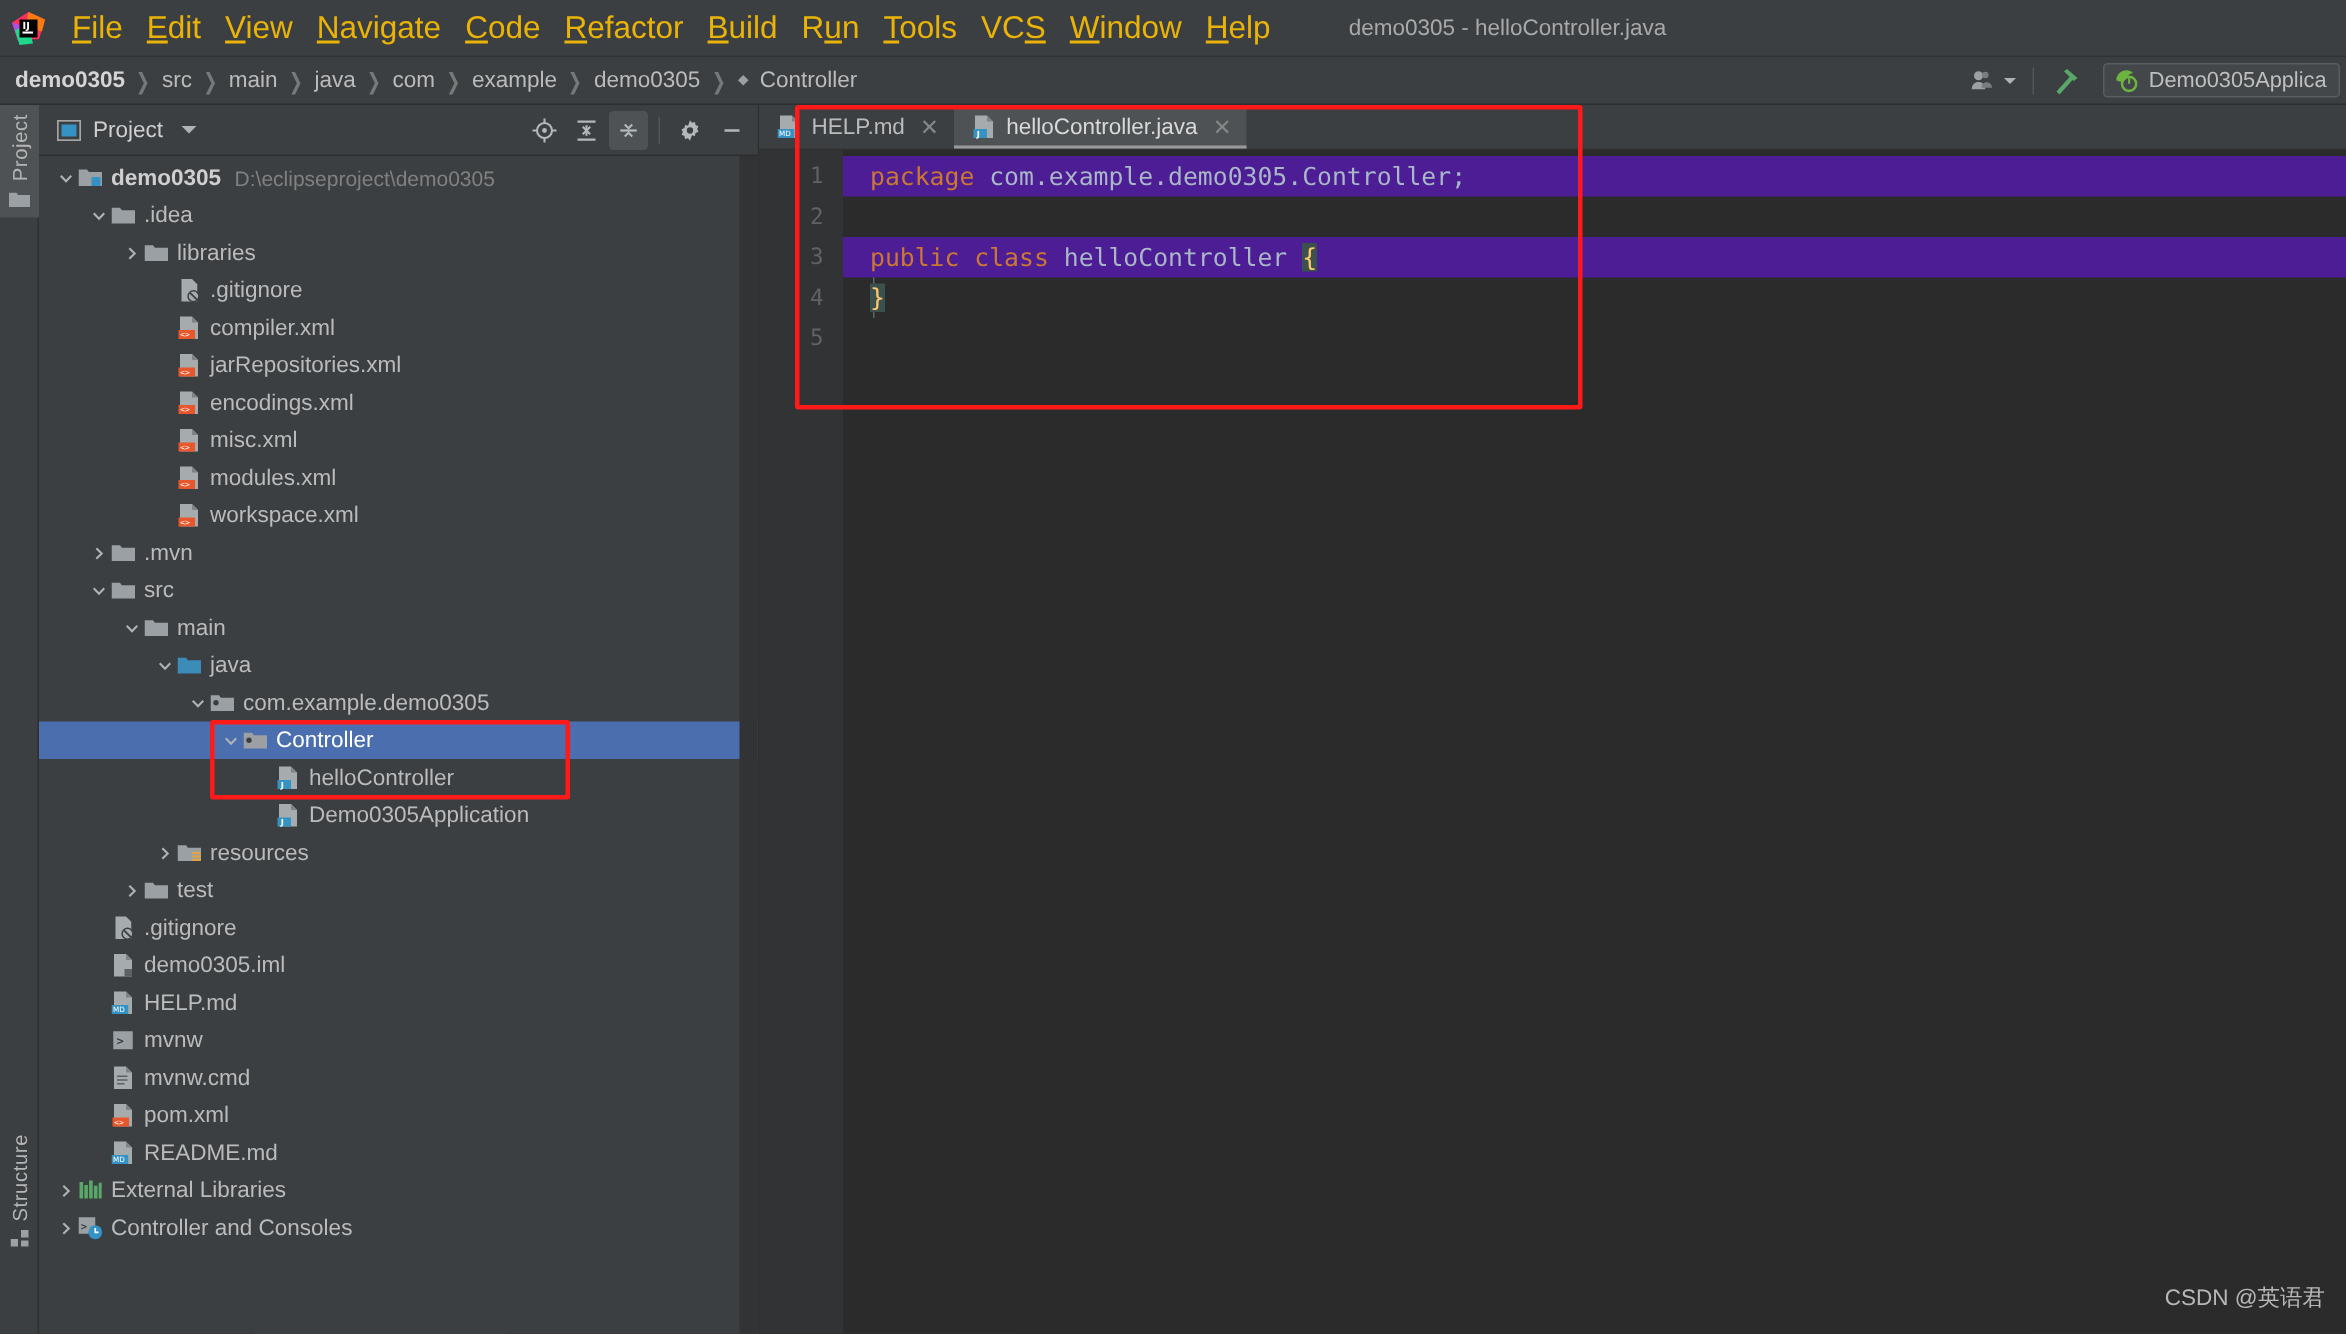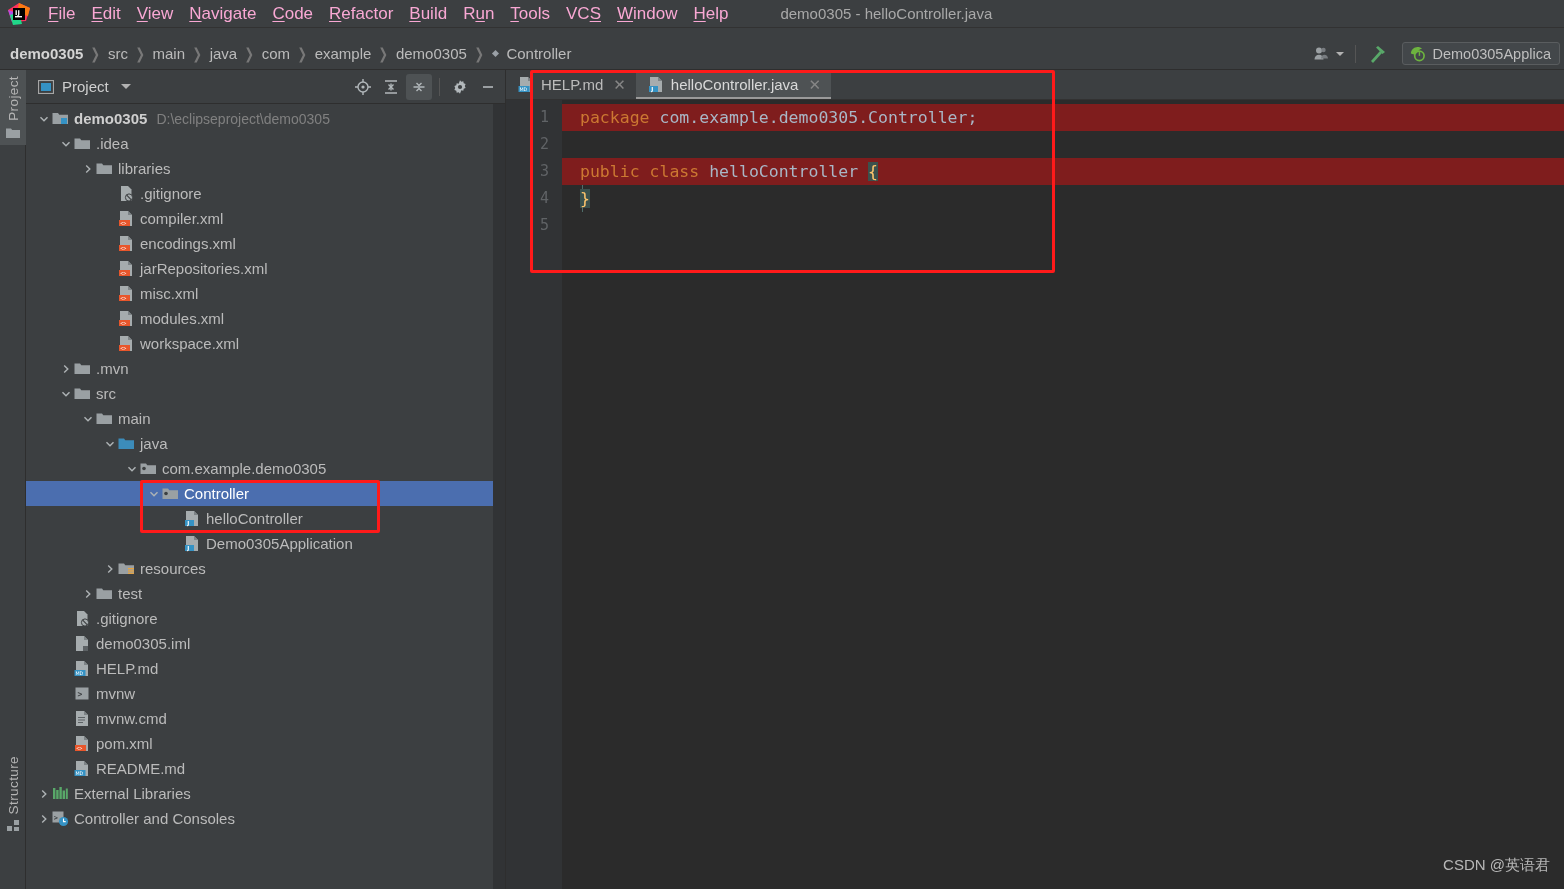--- a/index.html
+++ b/index.html
@@ -7,30 +7,30 @@
     width: 1564px; height: 889px;
     background: #3c3f41;
     font-family: "Liberation Sans", sans-serif;
     overflow: hidden;
     -webkit-font-smoothing: antialiased;
   }
   #app { position: relative; width: 1564px; height: 889px; }
 
   
   .menubar {
-    position: absolute; left: 0; top: 0; width: 1564px; height: 28px;
+    position: absolute; left: 0; top: 0; width: 1564px; height: 38px;
     background: #3c3f41; display: flex; align-items: center;
     border-bottom: 1px solid #323232;
   }
   .ij-logo {
     width: 22px; height: 22px; margin-left: 8px; margin-right: 10px;
     position: relative; flex: none;
   }
   .menu-item {
-    font-size: 17px; color: #f9a8d4; padding: 3px 8px; white-space: nowrap;
+    font-size: 21px; color: #eab308; padding: 3px 8px; white-space: nowrap;
     line-height: 1;
   }
   .menu-item u { text-decoration: underline; text-underline-offset: 2px; }
   .win-title {
     font-size: 15px; color: #a9a9a9; margin-left: 44px; white-space: nowrap;
   }
 
   
   .navbar {
     position: absolute; left: 0; top: 38px; width: 1564px; height: 32px;
@@ -155,21 +155,21 @@
     font-family: "DejaVu Sans Mono", monospace; font-size: 15px; color: #606366;
   }
   .code {
     flex: 1; position: relative; padding-top: 4px;
     font-family: "DejaVu Sans Mono", monospace; font-size: 16.5px;
   }
   .cline {
     height: 27px; line-height: 27px; padding-left: 18px; white-space: pre;
     position: relative;
   }
-  .cline.hl { background: #7f1d1d; }
+  .cline.hl { background: #4c1d95; }
   .tok-kw { color: #cc7832; }
   .tok-plain { color: #a9b7c6; }
   .tok-brace { color: #ffc66d; }
   .tok-brace.match { background: #3b514d; }
   .indent-guide {
     position: absolute; left: 20px; top: 58px; width: 1px; height: 54px;
     background: #4f6d6a;
   }
 
   
@@ -391,32 +391,32 @@
         </div>
         <div class="row">
           <span style="display:inline-block;width:76px;flex:none"></span>
           <span class="arrow"></span>
           <span class="ico"><svg width="17" height="17" viewBox="0 0 17 17">
               <path d="M2 1h8l4 4v11H2z" fill="#a6acae"></path>
               <path d="M10 1l4 4h-4z" fill="#7d8386"></path>
               <rect x="1" y="10" width="11" height="6" fill="#e8562b"></rect>
               <text x="2.2" y="14.8" font-family="DejaVu Sans Mono, monospace" font-size="5.2" fill="#fff">&lt;&gt;</text>
             </svg></span>
-          <span class="label">encodings.xml</span>
+          <span class="label">jarRepositories.xml</span>
         </div>
         <div class="row">
           <span style="display:inline-block;width:76px;flex:none"></span>
           <span class="arrow"></span>
           <span class="ico"><svg width="17" height="17" viewBox="0 0 17 17">
               <path d="M2 1h8l4 4v11H2z" fill="#a6acae"></path>
               <path d="M10 1l4 4h-4z" fill="#7d8386"></path>
               <rect x="1" y="10" width="11" height="6" fill="#e8562b"></rect>
               <text x="2.2" y="14.8" font-family="DejaVu Sans Mono, monospace" font-size="5.2" fill="#fff">&lt;&gt;</text>
             </svg></span>
-          <span class="label">jarRepositories.xml</span>
+          <span class="label">encodings.xml</span>
         </div>
         <div class="row">
           <span style="display:inline-block;width:76px;flex:none"></span>
           <span class="arrow"></span>
           <span class="ico"><svg width="17" height="17" viewBox="0 0 17 17">
               <path d="M2 1h8l4 4v11H2z" fill="#a6acae"></path>
               <path d="M10 1l4 4h-4z" fill="#7d8386"></path>
               <rect x="1" y="10" width="11" height="6" fill="#e8562b"></rect>
               <text x="2.2" y="14.8" font-family="DejaVu Sans Mono, monospace" font-size="5.2" fill="#fff">&lt;&gt;</text>
             </svg></span>

